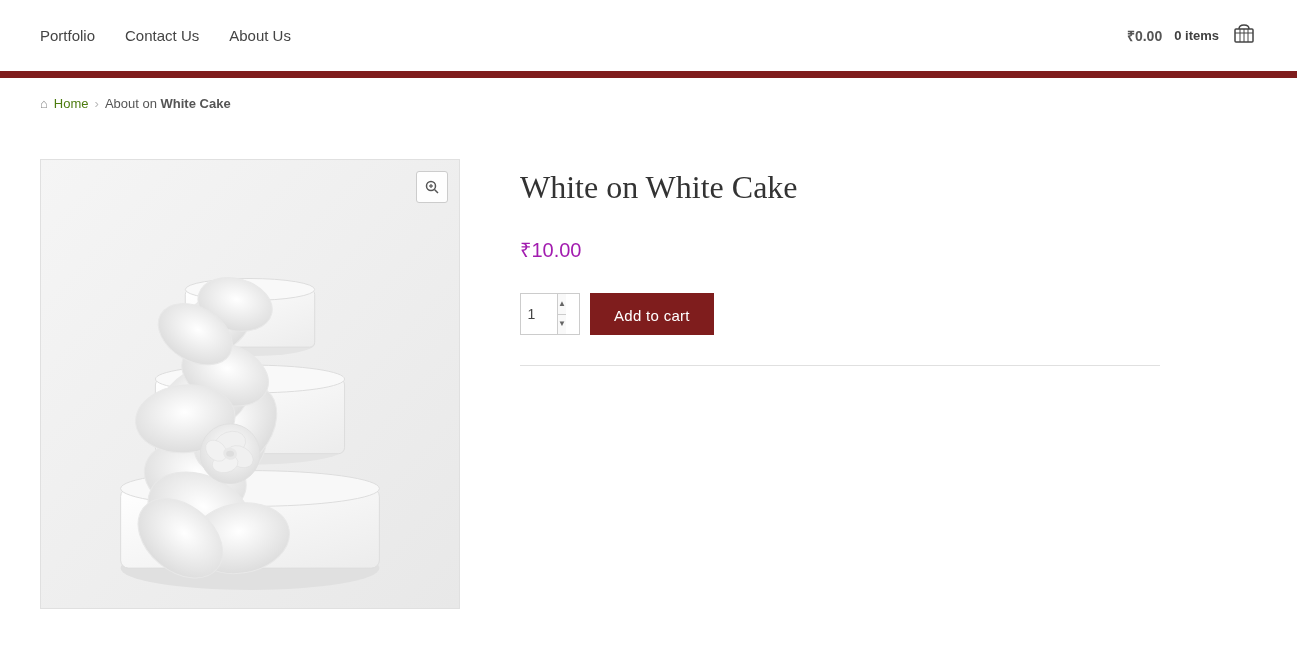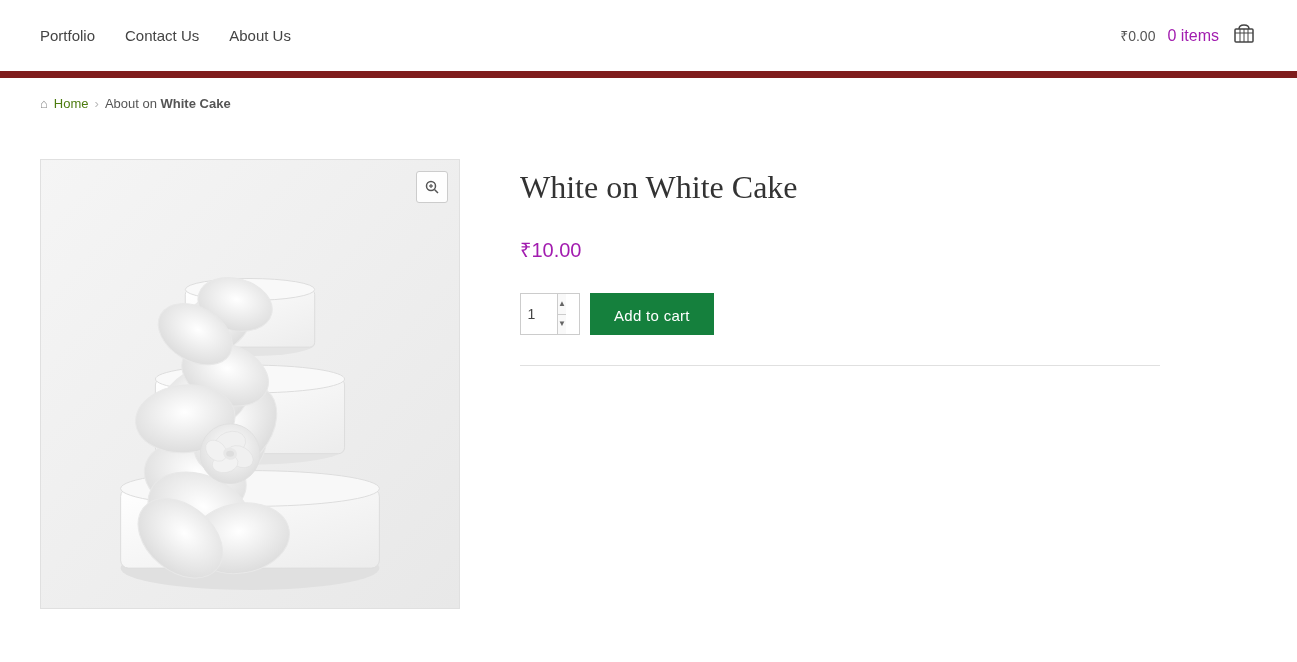--- a/index.html
+++ b/index.html
@@ -26,28 +26,29 @@
       cursor: pointer;
     }
 
     .cart-area {
       display: flex;
       align-items: center;
       gap: 12px;
       font-family: Arial, sans-serif;
       font-size: 14px;
       color: #555;
+      font-weight: bold;
     }
     .cart-price {
       color: #555;
       font-size: 14px;
     }
     .cart-items-count {
-      color: #a21caf;
-      font-size: 16px;
+      color: #404040;
+      font-size: 13px;
     }
     .cart-icon {
       font-size: 22px;
       color: #444;
       cursor: pointer;
     }
 
     
     .breadcrumb {
       padding: 18px 40px;
@@ -171,21 +172,21 @@
       color: #666;
       display: flex;
       align-items: center;
       justify-content: center;
       line-height: 1;
       outline: none;
     }
     .spinner-up { border-bottom: 1px solid #ccc; }
 
     .add-to-cart-btn {
-      background: #15803d;
+      background: #7f1d1d;
       color: #fff;
       border: none;
       padding: 14px 24px;
       height: 42px;
       font-size: 15px;
       font-family: Arial, sans-serif;
       cursor: pointer;
       letter-spacing: 0.3px;
     }
 

